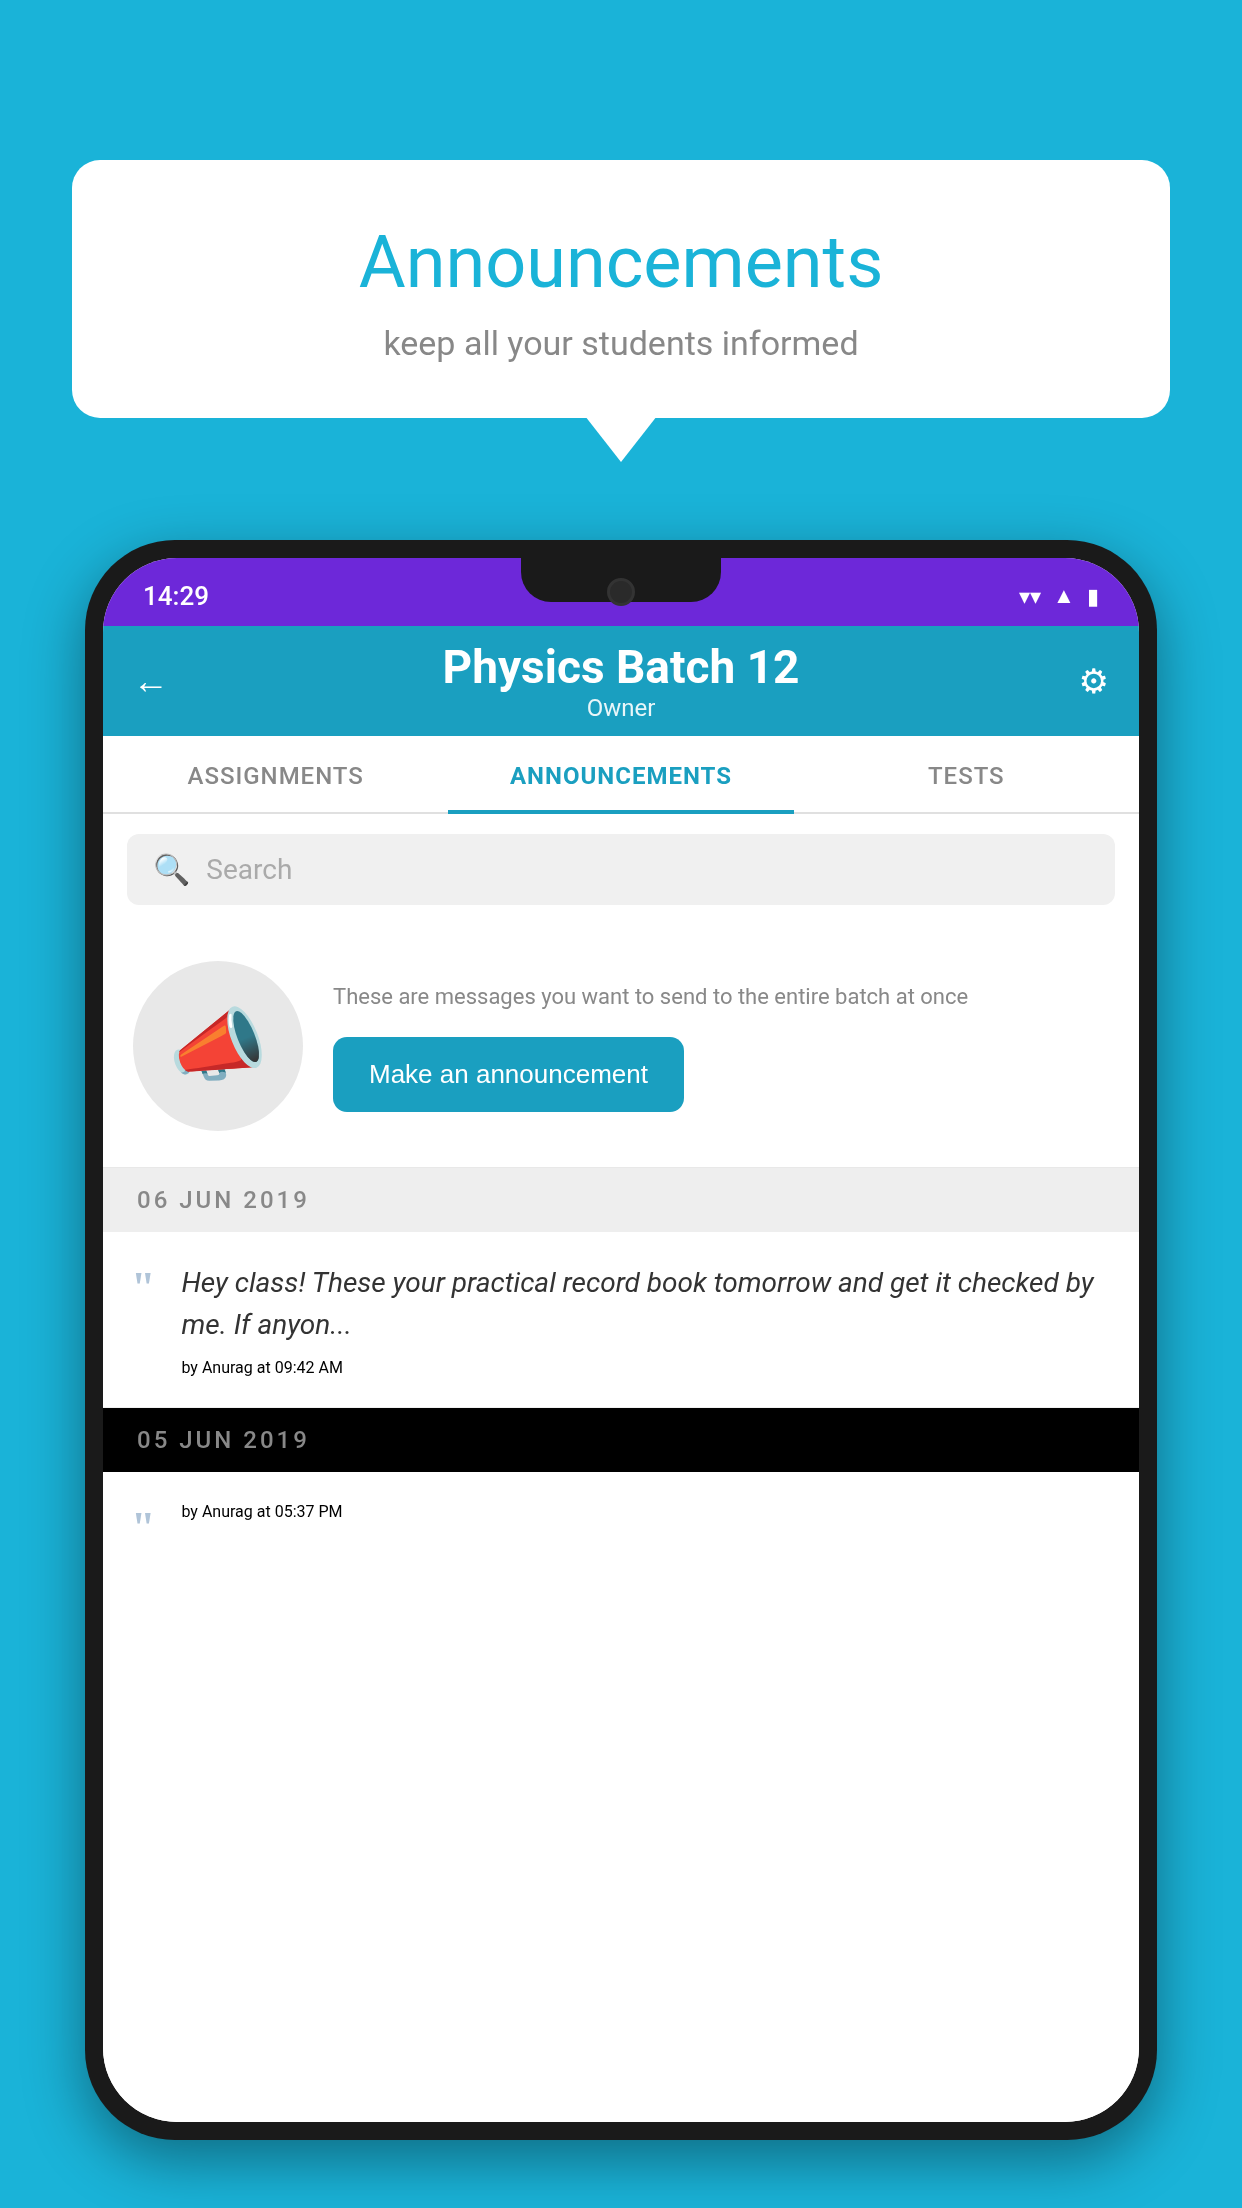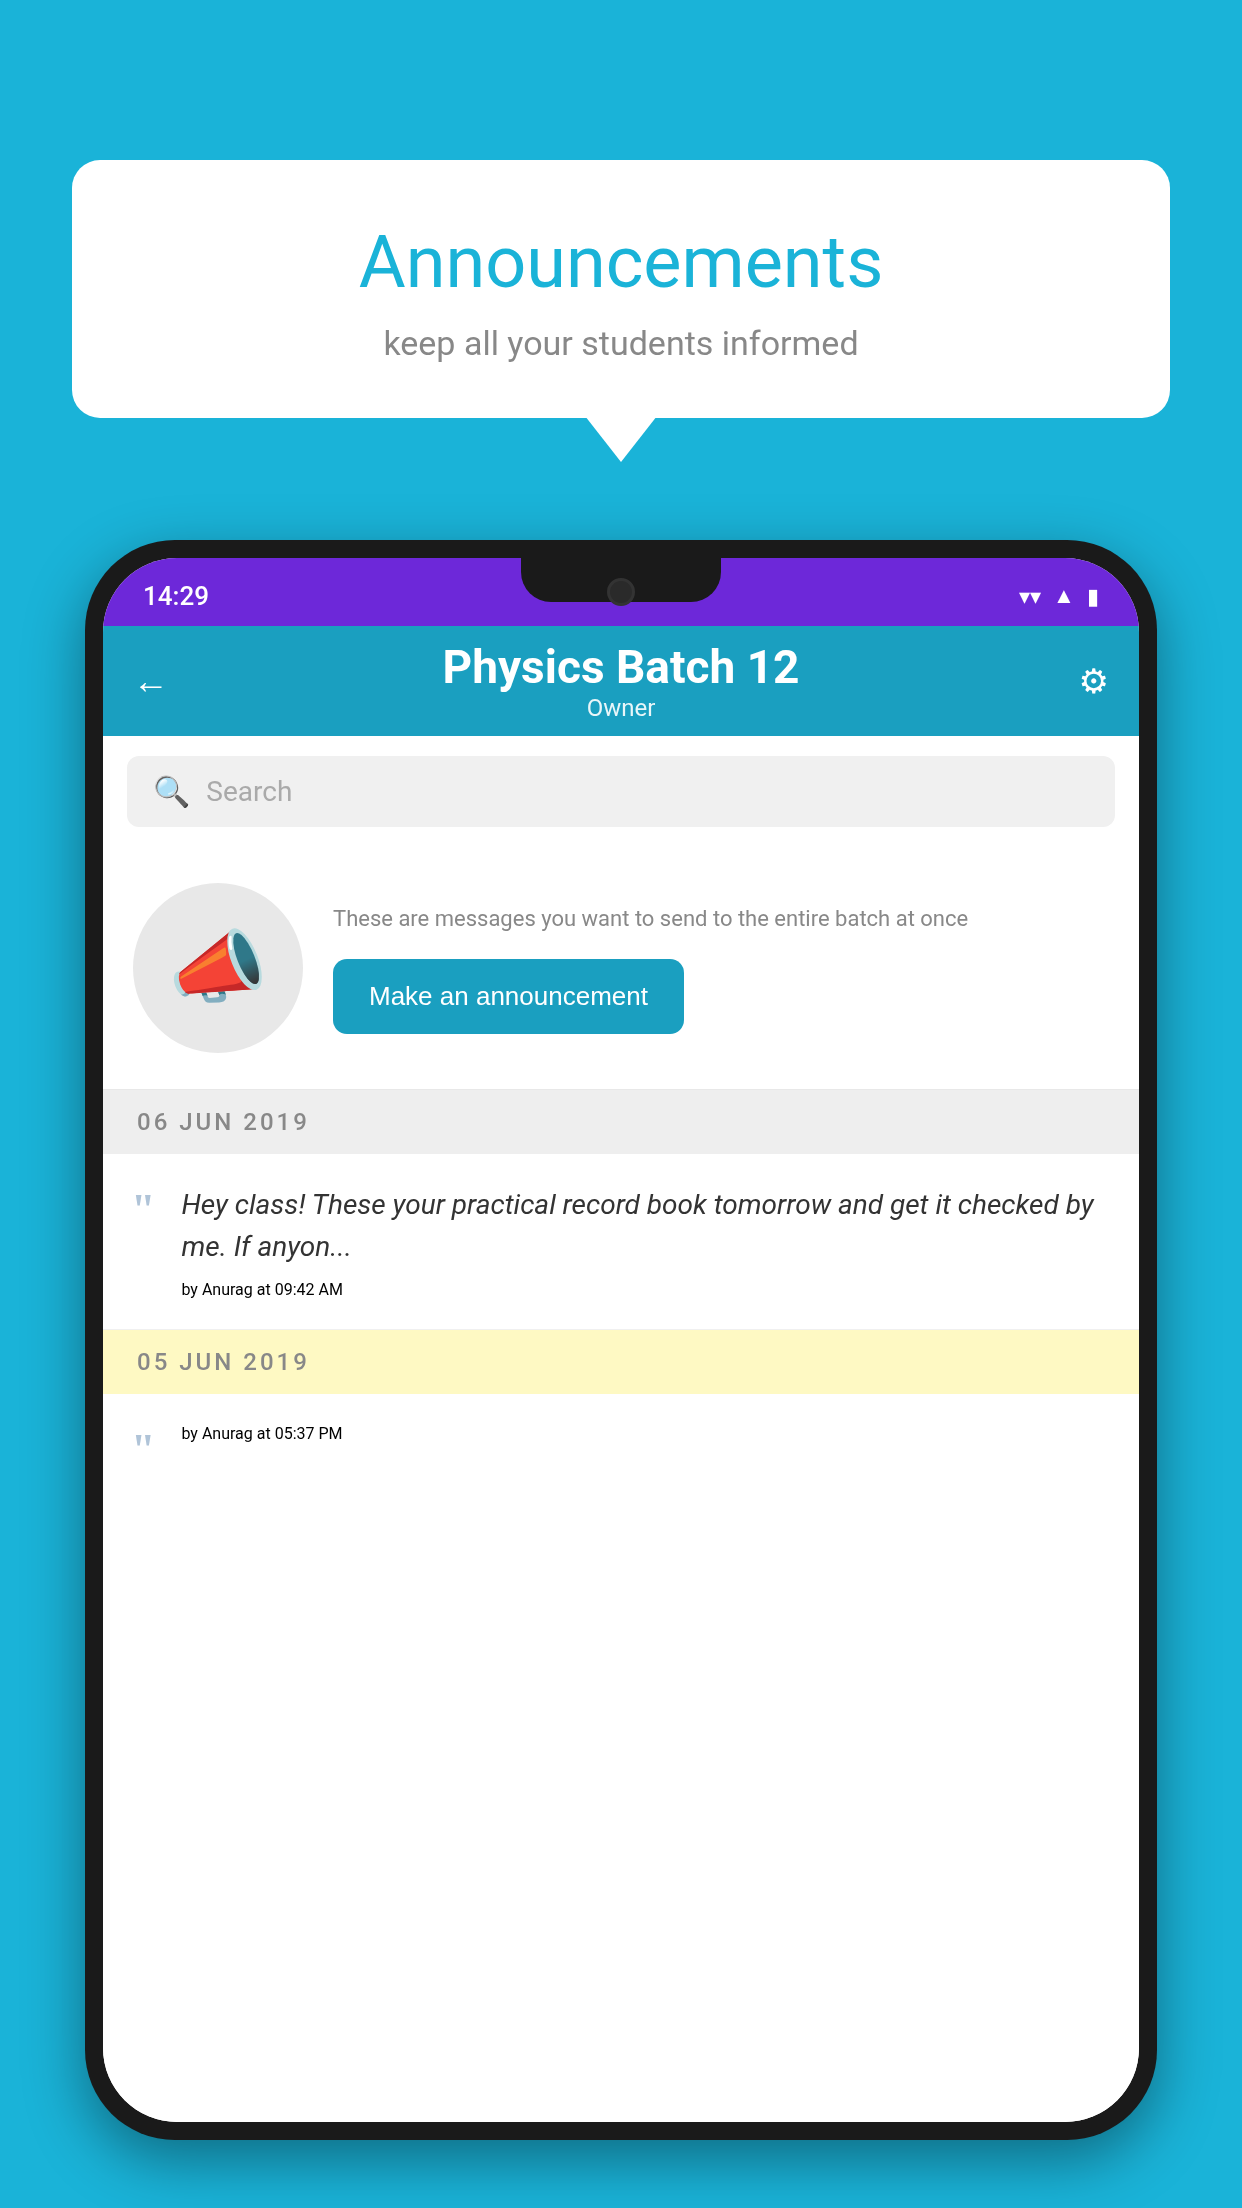--- a/index.html
+++ b/index.html
@@ -347,21 +347,21 @@
       line-height: 1.5;
       margin-bottom: 12px;
     }
 
     .announcement-meta {
       font-size: 16px;
       color: #000000;
     }
 
     .date-separator2 {
-      background: #fef9c3;
+      background: #000000;
       padding: 18px 34px;
       font-size: 24px;
       color: #888;
       letter-spacing: 3px;
       font-weight: 500;
       flex-shrink: 0;
     }
 
     .announcement-item2 {
       background: white;
@@ -400,20 +400,31 @@
 
       <div class="app-header">
         <div class="back-btn">←</div>
         <div class="header-title-area">
           <div class="header-title">Physics Batch 12</div>
           <div class="header-subtitle">Owner</div>
         </div>
         <div class="settings-btn">⚙</div>
       </div>
 
+      <div class="tabs-container">
+        <div class="tab">
+          <span>ASSIGNMENTS</span>
+        </div>
+        <div class="tab active">
+          <span>ANNOUNCEMENTS</span>
+        </div>
+        <div class="tab">
+          <span>TESTS</span>
+        </div>
+      </div>
 
       <div class="content-area">
 
         <div class="search-container">
           <div class="search-bar">
             <span class="search-icon">🔍</span>
             <span class="search-text">Search</span>
           </div>
         </div>
 

